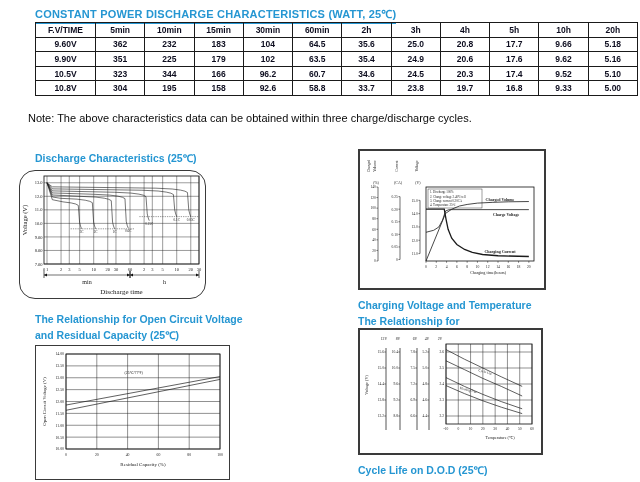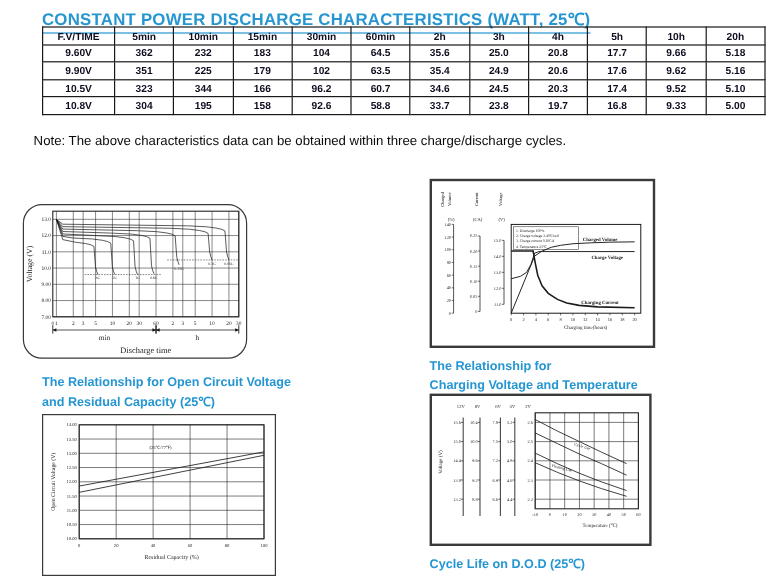--- a/index.html
+++ b/index.html
@@ -1,18 +1,18 @@
 <!DOCTYPE html>
 <html><head>
 <meta charset="utf-8">
 <style>
   html,body{margin:0;padding:0;background:#fff;}
   .page{position:relative;width:640px;height:482px;background:#fff;overflow:hidden;
         font-family:"Liberation Sans",sans-serif;color:#111;}
-  .main-title{position:absolute;left:35px;top:6px;font-size:14px;font-weight:bold;
+  .main-title{position:absolute;left:35px;top:6px;font-size:11px;font-weight:bold;
         color:#2596d2;letter-spacing:.2px;border-bottom:1.2px solid #2596d2;padding-bottom:2px;}
   table.power{position:absolute;left:35px;top:22px;width:603px;border-collapse:collapse;
         table-layout:fixed;font-size:8.5px;color:#0d0d1f;border:1.5px solid #1a1a1a;padding-left:8px;}
   table.power th,table.power td{border:1px solid #1a1a1a;text-align:center;height:13.6px;
         padding:0;font-weight:600;white-space:nowrap;overflow:hidden;}
   table.power th{font-weight:700;}
   .note{position:absolute;left:28px;top:112px;font-size:11px;color:#0a0a0a;}
   .sec-title{position:absolute;font-size:10.5px;font-weight:600;color:#2596d2;line-height:16px;}
   .chartbox{position:absolute;background:#fff;border:1.5px solid #3a3a3a;}
   .chartbox.thick{border-width:2px;}
@@ -97,20 +97,21 @@
           <td>19.7</td>
           <td>16.8</td>
           <td>9.33</td>
           <td>5.00</td>
         </tr>
       </tbody>
   </table>
 
   <div class="note">Note: The above characteristics data can be obtained within three charge/discharge cycles.</div>
 
+  <div class="sec-title" style="left:35px;top:150px;">Discharge Characteristics (25℃)</div>
   <div class="chartbox" style="left:19px;top:170px;width:185px;height:127px;border-radius:16px;">
     <svg id="svg-discharge" width="185" height="127" viewBox="0 0 185 127">
         <g>
           <rect x="24" y="5" width="155" height="88" fill="none" stroke="#222" stroke-width="0.9"></rect>
           <line x1="24" y1="11.76923076923077" x2="179" y2="11.76923076923077" stroke="#222" stroke-width="0.45"></line>
           <line x1="24" y1="25.30769230769231" x2="179" y2="25.30769230769231" stroke="#222" stroke-width="0.45"></line>
           <line x1="24" y1="38.84615384615385" x2="179" y2="38.84615384615385" stroke="#222" stroke-width="0.45"></line>
           <line x1="24" y1="52.38461538461538" x2="179" y2="52.38461538461538" stroke="#222" stroke-width="0.45"></line>
           <line x1="24" y1="65.92307692307692" x2="179" y2="65.92307692307692" stroke="#222" stroke-width="0.45"></line>
           <line x1="24" y1="79.46153846153847" x2="179" y2="79.46153846153847" stroke="#222" stroke-width="0.45"></line>
@@ -316,22 +317,22 @@
           <path d="M30.00 59.06 L184.00 30.56" fill="none" stroke="#1b1b1b" stroke-width="0.7"></path>
           <path d="M30.00 64.29 L184.00 33.41" fill="none" stroke="#1b1b1b" stroke-width="0.7"></path>
           <text x="97.76" y="28.187499999999993" font-size="3.8" text-anchor="middle">(25℃/77℉)</text>
           <text x="10" y="55.5" font-size="4.8" text-anchor="middle" transform="rotate(-90 10 55.5)">Open Circuit Voltage (V)</text>
           <text x="107" y="120" font-size="5" text-anchor="middle">Residual Capacity (%)</text>
         </g>
       </svg>
   </div>
 
   <div class="sec-title" style="left:358px;top:297px;">
+    <div>Charging Voltage and Temperature</div>
     <div>The Relationship for</div>
-    <div>Charging Voltage and Temperature</div>
   </div>
   <div class="chartbox thick" style="left:358px;top:328px;width:181px;height:123px;">
     <svg id="svg-temp" width="177" height="119" viewBox="0 0 177 119">
         <g>
           <text x="24" y="10" font-size="3.8" text-anchor="middle">12V</text>
           <line x1="26" y1="18" x2="26" y2="100" stroke="#444" stroke-width="0.9"></line>
           <line x1="24.2" y1="21.99999999999997" x2="26" y2="21.99999999999997" stroke="#111" stroke-width="0.5"></line>
           <text x="24" y="23.299999999999972" font-size="3.6" text-anchor="end">15.6</text>
           <line x1="24.2" y1="37.999999999999986" x2="26" y2="37.999999999999986" stroke="#111" stroke-width="0.5"></line>
           <text x="24" y="39.29999999999998" font-size="3.6" text-anchor="end">15.0</text>

